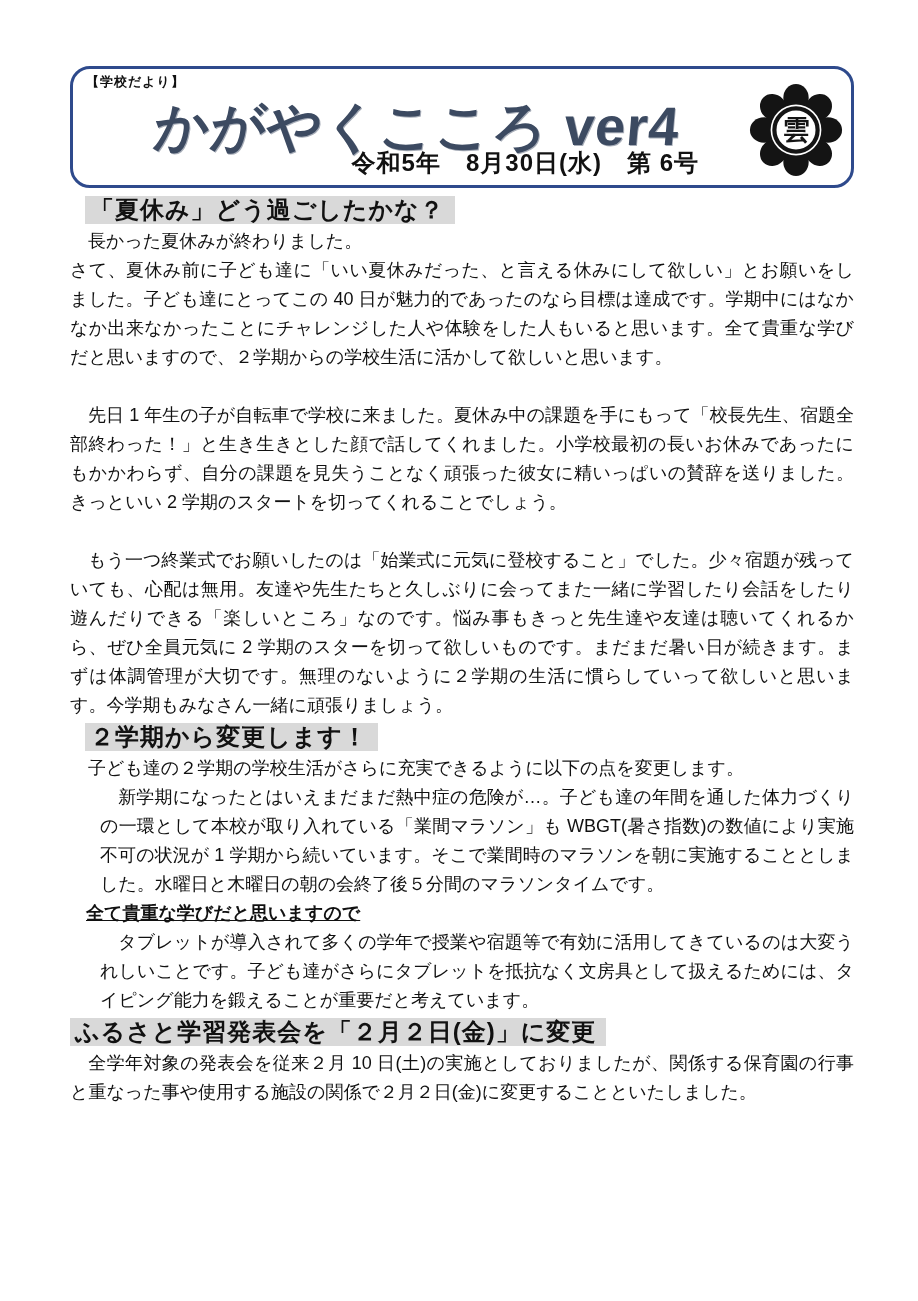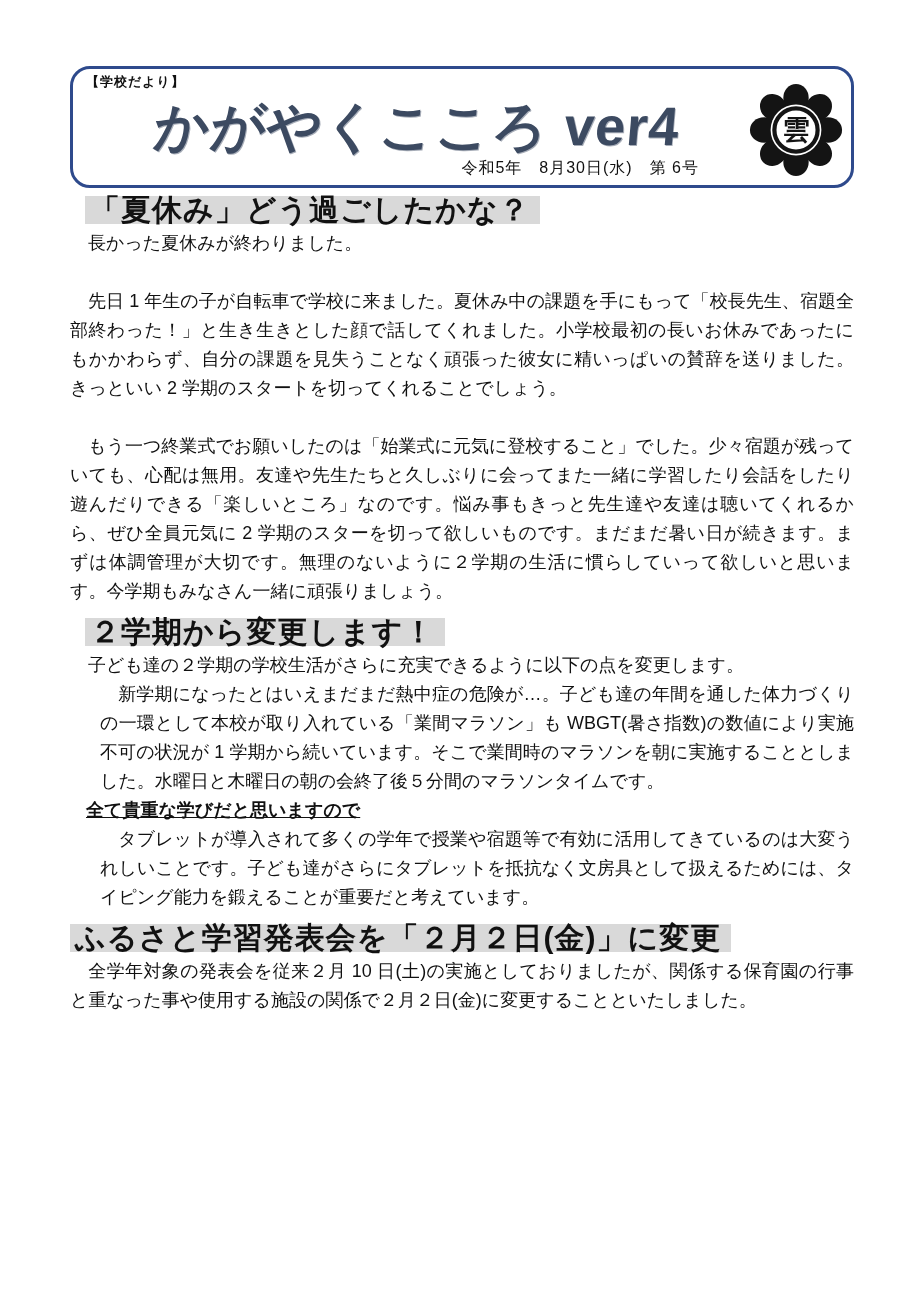--- a/index.html
+++ b/index.html
@@ -43,44 +43,44 @@
     font-size:54px;
     font-weight:900;
     color:var(--title);
     transform:skewX(-5deg);
     letter-spacing:1px;
     white-space:nowrap;
     text-shadow:1px 1px 0 rgba(60,74,97,.45);
   }
   .date-line{
     position:absolute;bottom:6px;right:152px;
-    font-size:16px;font-weight:normal;
+    font-size:24px;font-weight:bold;
     letter-spacing:1px;
     white-space:nowrap;
   }
   .emblem{
     position:absolute;top:14px;right:8px;
     width:94px;height:94px;
   }
   .emblem svg{width:100%;height:100%;}
   
   main{font-size:18px;line-height:29px;}
   p{margin:0;text-align:justify;}
   .section-heading{
     display:inline-block;
     background:var(--heading-bg);
-    font-size:30px;
+    font-size:24px;
     font-weight:bold;
     line-height:27px;
     padding:0 10px 1px 5px;
     margin:0;
     letter-spacing:1px;
   }
   .indent{margin-left:15px;}
-  .mt-section{margin-top:12px;}
+  .mt-section{margin-top:3px;}
   .mt-heading{margin-bottom:3px;}
   .sub-title{
     margin-left:16px;
     font-weight:bold;
     text-decoration:underline;
     font-size:18px;
   }
   .sub-body{margin-left:30px;}
   .gap{height:29px;}
 </style>
@@ -126,20 +126,21 @@
         <text x="50" y="60" text-anchor="middle" font-size="29" font-weight="bold" fill="#141414">雲</text>
       </svg>
     </div>
   </div>
 
   <main>
 
     <section>
       <h2 class="section-heading indent mt-heading">「夏休み」どう過ごしたかな？</h2>
       <p>　長かった夏休みが終わりました。</p>
+      <p>さて、夏休み前に子ども達に「いい夏休みだった、と言える休みにして欲しい」とお願いをしました。子ども達にとってこの 40 日が魅力的であったのなら目標は達成です。学期中にはなかなか出来なかったことにチャレンジした人や体験をした人もいると思います。全て貴重な学びだと思いますので、２学期からの学校生活に活かして欲しいと思います。</p>
       <div class="gap"></div>
       <p>　先日 1 年生の子が自転車で学校に来ました。夏休み中の課題を手にもって「校長先生、宿題全部終わった！」と生き生きとした顔で話してくれました。小学校最初の長いお休みであったにもかかわらず、自分の課題を見失うことなく頑張った彼女に精いっぱいの賛辞を送りました。きっといい 2 学期のスタートを切ってくれることでしょう。</p>
       <div class="gap"></div>
       <p>　もう一つ終業式でお願いしたのは「始業式に元気に登校すること」でした。少々宿題が残っていても、心配は無用。友達や先生たちと久しぶりに会ってまた一緒に学習したり会話をしたり遊んだりできる「楽しいところ」なのです。悩み事もきっと先生達や友達は聴いてくれるから、ぜひ全員元気に 2 学期のスターを切って欲しいものです。まだまだ暑い日が続きます。まずは体調管理が大切です。無理のないように２学期の生活に慣らしていって欲しいと思います。今学期もみなさん一緒に頑張りましょう。</p>
     </section>
 
     <section class="mt-section">
       <h2 class="section-heading indent mt-heading">２学期から変更します！</h2>
       <p>　子ども達の２学期の学校生活がさらに充実できるように以下の点を変更します。</p>
       <p class="sub-body">　新学期になったとはいえまだまだ熱中症の危険が…。子ども達の年間を通した体力づくりの一環として本校が取り入れている「業間マラソン」も WBGT(暑さ指数)の数値により実施不可の状況が 1 学期から続いています。そこで業間時のマラソンを朝に実施することとしました。水曜日と木曜日の朝の会終了後５分間のマラソンタイムです。</p>

